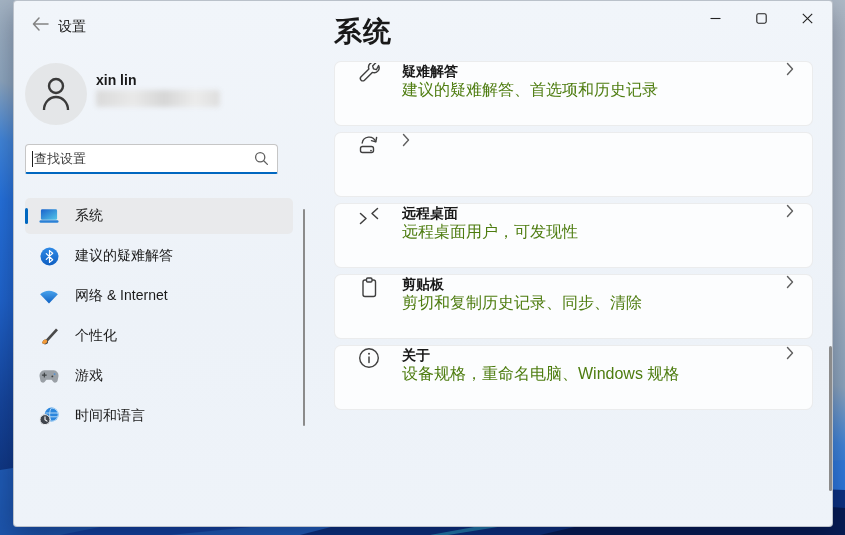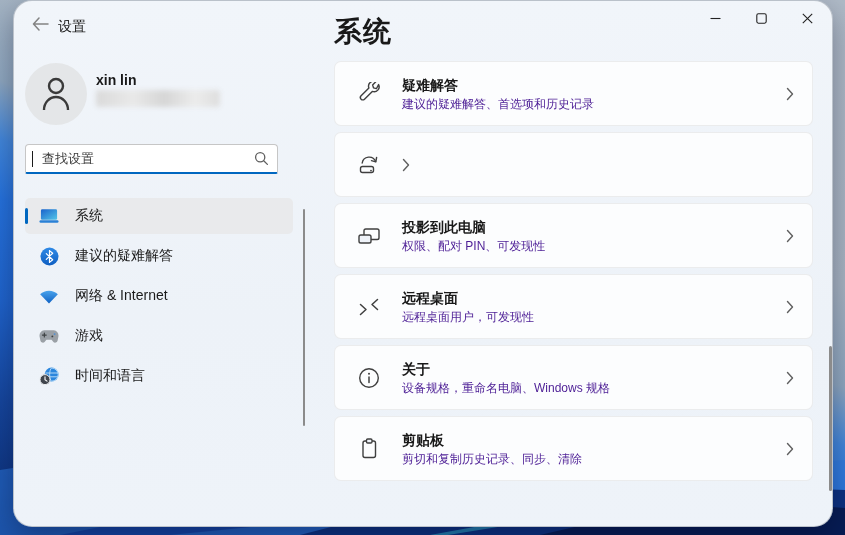--- a/index.html
+++ b/index.html
@@ -9,21 +9,21 @@
     background:linear-gradient(200deg,#b0bbc8 0%,#a9b6c4 34%,#90a9c1 46%,#4388dc 53%,#2673de 60%,#2065ce 72%,#16479f 84%,#0a2a6e 100%);
     position:relative;
   }
   
   .wallpaper-ribbons { position:absolute; left:0; top:430px; width:845px; height:105px; z-index:0; }
 
   
   .app-window {
     position:absolute; left:13px; top:0; width:820px; height:527px; z-index:1;
     background:linear-gradient(180deg,#f1f5fa 0%,#edf2f8 60%,#eef3f9 100%);
-    border-radius:19px;
+    border-radius:4px;
     border:1px solid rgba(90,100,115,.35);
     box-shadow:0 10px 30px rgba(0,0,30,.35);
   }
 
   
   .back-btn { position:absolute; left:14px; top:14px; width:24px; height:22px; display:flex; align-items:center; justify-content:center; cursor:default; }
   .app-title { position:absolute; left:44px; top:17px; font-size:14px; color:#1b1b1b; }
   .win-controls { position:absolute; right:2px; top:0; display:flex; }
   .win-btn { width:46px; height:34px; display:flex; align-items:center; justify-content:center; }
   .win-btn svg { display:block; }
@@ -35,21 +35,21 @@
   }
   .user-name { position:absolute; left:82px; top:71px; font-size:14px; font-weight:bold; color:#191919; }
   .user-email-redacted {
     position:absolute; left:82px; top:89px; width:124px; height:17px; border-radius:3px;
     background:linear-gradient(90deg,#dadada 0%,#e9e9e9 30%,#d6d6d6 55%,#ececec 80%,#dedede 100%);
     filter:blur(2.5px);
   }
   .search-box {
     position:absolute; left:11px; top:143px; width:253px; height:30px;
     background:#ffffff; border:1px solid #c6c6c6; border-bottom:2px solid #0067c0;
-    border-radius:4px 4px 2px 2px; display:flex; align-items:center; padding:0 8px 0 6px;gap:8px;
+    border-radius:4px 4px 2px 2px; display:flex; align-items:center; padding:0 8px 0 6px;
   }
   .search-caret { width:1px; height:16px; background:#1b1b1b; margin-right:1px; }
   .search-input {
     flex:1; border:none; outline:none; background:transparent; font-size:13px;
     font-family:"Liberation Sans","DejaVu Sans",sans-serif; color:#1b1b1b; min-width:0;
   }
   .search-input::placeholder { color:#3d3d3d; opacity:1; }
   .search-glyph { flex:0 0 auto; display:flex; }
 
   .nav-list { position:absolute; left:11px; top:197px; width:268px; }
@@ -67,26 +67,26 @@
   .nav-label { font-size:14px; color:#1b1b1b; }
 
   .sidebar-scrollbar { position:absolute; left:289px; top:208px; width:2px; height:217px; background:#8b8b8b; border-radius:2px; }
 
   
   .page-title { position:absolute; left:320px; top:12px; font-size:28px; font-weight:600; color:#191919; letter-spacing:1px; }
   .card-list { position:absolute; left:320px; top:60px; width:479px; }
   .card {
     height:65px; margin-bottom:6px; background:#fcfdfe;
     border:1px solid rgba(0,0,0,.066); border-radius:7px;
-    display:flex; align-items:center; padding:0 18px 0 22px; cursor:default;
+    display:flex; align-items:flex-start; padding:0 18px 0 22px; cursor:default;
   }
   .card-icon { width:24px; height:24px; margin-right:21px; display:flex; align-items:center; justify-content:center; flex:0 0 auto; }
   .card-text { flex:1; min-width:0; }
   .card-title { font-size:14px; font-weight:600; color:#191919; line-height:18px; }
-  .card-subtitle { font-size:12px; color:#4c1d95; line-height:16px; margin-top:2px; }
+  .card-subtitle { font-size:16px; color:#4d7c0f; line-height:16px; margin-top:2px; }
   .card-chevron { flex:0 0 auto; display:flex; }
 
   .main-scrollbar { position:absolute; left:815px; top:345px; width:3px; height:145px; background:#8b8b8b; border-radius:2px; }
 </style>
 </head>
 <body>
 
 <svg class="wallpaper-ribbons" viewBox="0 0 845 105" preserveAspectRatio="none">
   <polygon points="0,40 180,12 420,55 845,30 845,105 0,105" fill="#2d7ae0" opacity="0.55"></polygon>
   <polygon points="300,105 520,48 845,60 845,105" fill="#0c2f7c" opacity="0.95"></polygon>
@@ -191,20 +191,30 @@
                 <stop offset="0" stop-color="#4aa3ec"></stop>
                 <stop offset="1" stop-color="#0f62c4"></stop>
               </linearGradient>
             </defs>
             <path d="M10.5 15.8 L1.2 6.2 a13.5 13.5 0 0 1 18.6 0 Z" fill="url(#gwf)"></path>
           </svg>
         </span>
     <span class="nav-label">网络 &amp; Internet</span>
   </div>
 
+  <div class="nav-item">
+
+    <span class="nav-icon">
+          <svg width="20" height="20" viewBox="0 0 20 20">
+            <path d="M3 17 c1-3 2.5-4 4-3.5 l10-11 2 1.8 -10 11 c0.5 1.6-0.8 3-3 3.2 z" fill="#4a4a4a"></path>
+            <path d="M3 17 c1-3 2.5-4 4-3.5 l1.2 1.1 c0.4 1.6-1 3-3.2 3.3 z" fill="#f29a38"></path>
+          </svg>
+        </span>
+    <span class="nav-label">个性化</span>
+  </div>
 
 
 
   <div class="nav-item">
 
     <span class="nav-icon">
           <svg width="21" height="15" viewBox="0 0 21 15">
             <path d="M5.5 1 h10 a5 5.6 0 0 1 4.9 6.5 l-0.9 4.4 a2.6 2.6 0 0 1-4.6 1 l-1.7-2 h-5.4 l-1.7 2 a2.6 2.6 0 0 1-4.6-1 L0.6 7.5 A5 5.6 0 0 1 5.5 1 z" fill="#9aa0a6"></path>
             <path d="M5.6 4 v4 M3.6 6 h4" stroke="#3c4043" stroke-width="1.2" stroke-linecap="round"></path>
             <circle cx="14" cy="7.4" r="1" fill="#3c4043"></circle>
@@ -257,37 +267,20 @@
             <circle cx="13" cy="16.6" r="0.9" fill="#3f3f3f"></circle>
           </svg>
         </span>
     <span class="card-chevron">
           <svg width="8" height="14" viewBox="0 0 8 14">
             <path d="M1.5 1.5 L6.5 7 L1.5 12.5" fill="none" stroke="#5f5f5f" stroke-width="1.4" stroke-linecap="round" stroke-linejoin="round"></path>
           </svg>
         </span>
   </div>
 
-  <div class="card">
-    <span class="card-icon">
-          <svg width="24" height="20" viewBox="0 0 24 20">
-            <rect x="7" y="3" width="15" height="10.5" rx="1.8" fill="none" stroke="#3f3f3f" stroke-width="1.4"></rect>
-            <rect x="2" y="9" width="12" height="8" rx="1.8" fill="#eff3f9" stroke="#3f3f3f" stroke-width="1.4"></rect>
-          </svg>
-        </span>
-    <span class="card-text">
-      <span class="card-title" style="display:block">投影到此电脑</span>
-      <span class="card-subtitle" style="display:block">权限、配对 PIN、可发现性</span>
-    </span>
-    <span class="card-chevron">
-          <svg width="8" height="14" viewBox="0 0 8 14">
-            <path d="M1.5 1.5 L6.5 7 L1.5 12.5" fill="none" stroke="#5f5f5f" stroke-width="1.4" stroke-linecap="round" stroke-linejoin="round"></path>
-          </svg>
-        </span>
-  </div>
 
   <div class="card">
     <span class="card-icon">
           <svg width="22" height="20" viewBox="0 0 22 20">
             <path d="M2.5 7.5 L8 12.5 L2.5 17.5" fill="none" stroke="#3f3f3f" stroke-width="1.5" stroke-linecap="round" stroke-linejoin="round"></path>
             <path d="M19.5 2.5 L14 7.5 L19.5 12.5" fill="none" stroke="#3f3f3f" stroke-width="1.5" stroke-linecap="round" stroke-linejoin="round"></path>
           </svg>
         </span>
     <span class="card-text">
       <span class="card-title" style="display:block">远程桌面</span>
@@ -295,49 +288,49 @@
     </span>
     <span class="card-chevron">
           <svg width="8" height="14" viewBox="0 0 8 14">
             <path d="M1.5 1.5 L6.5 7 L1.5 12.5" fill="none" stroke="#5f5f5f" stroke-width="1.4" stroke-linecap="round" stroke-linejoin="round"></path>
           </svg>
         </span>
   </div>
 
   <div class="card">
     <span class="card-icon">
+          <svg width="20" height="23" viewBox="0 0 20 23">
+            <rect x="4" y="4" width="12.5" height="16.5" rx="2" fill="none" stroke="#3f3f3f" stroke-width="1.4"></rect>
+            <rect x="7.5" y="2" width="5.5" height="4" rx="1.2" fill="#eff3f9" stroke="#3f3f3f" stroke-width="1.4"></rect>
+          </svg>
+        </span>
+    <span class="card-text">
+      <span class="card-title" style="display:block">剪贴板</span>
+      <span class="card-subtitle" style="display:block">剪切和复制历史记录、同步、清除</span>
+    </span>
+    <span class="card-chevron">
+          <svg width="8" height="14" viewBox="0 0 8 14">
+            <path d="M1.5 1.5 L6.5 7 L1.5 12.5" fill="none" stroke="#5f5f5f" stroke-width="1.4" stroke-linecap="round" stroke-linejoin="round"></path>
+          </svg>
+        </span>
+  </div>
+
+  <div class="card">
+    <span class="card-icon">
           <svg width="22" height="22" viewBox="0 0 22 22">
             <circle cx="11" cy="11" r="9.3" fill="none" stroke="#3f3f3f" stroke-width="1.4"></circle>
             <line x1="11" y1="10" x2="11" y2="15.5" stroke="#3f3f3f" stroke-width="1.5" stroke-linecap="round"></line>
             <circle cx="11" cy="6.8" r="1" fill="#3f3f3f"></circle>
           </svg>
         </span>
     <span class="card-text">
       <span class="card-title" style="display:block">关于</span>
       <span class="card-subtitle" style="display:block">设备规格，重命名电脑、Windows 规格</span>
     </span>
     <span class="card-chevron">
           <svg width="8" height="14" viewBox="0 0 8 14">
             <path d="M1.5 1.5 L6.5 7 L1.5 12.5" fill="none" stroke="#5f5f5f" stroke-width="1.4" stroke-linecap="round" stroke-linejoin="round"></path>
           </svg>
         </span>
   </div>
-
-  <div class="card">
-    <span class="card-icon">
-          <svg width="20" height="23" viewBox="0 0 20 23">
-            <rect x="4" y="4" width="12.5" height="16.5" rx="2" fill="none" stroke="#3f3f3f" stroke-width="1.4"></rect>
-            <rect x="7.5" y="2" width="5.5" height="4" rx="1.2" fill="#eff3f9" stroke="#3f3f3f" stroke-width="1.4"></rect>
-          </svg>
-        </span>
-    <span class="card-text">
-      <span class="card-title" style="display:block">剪贴板</span>
-      <span class="card-subtitle" style="display:block">剪切和复制历史记录、同步、清除</span>
-    </span>
-    <span class="card-chevron">
-          <svg width="8" height="14" viewBox="0 0 8 14">
-            <path d="M1.5 1.5 L6.5 7 L1.5 12.5" fill="none" stroke="#5f5f5f" stroke-width="1.4" stroke-linecap="round" stroke-linejoin="round"></path>
-          </svg>
-        </span>
-  </div>
 </div>
   <div class="main-scrollbar"></div>
 </div>
 
 </body></html>

